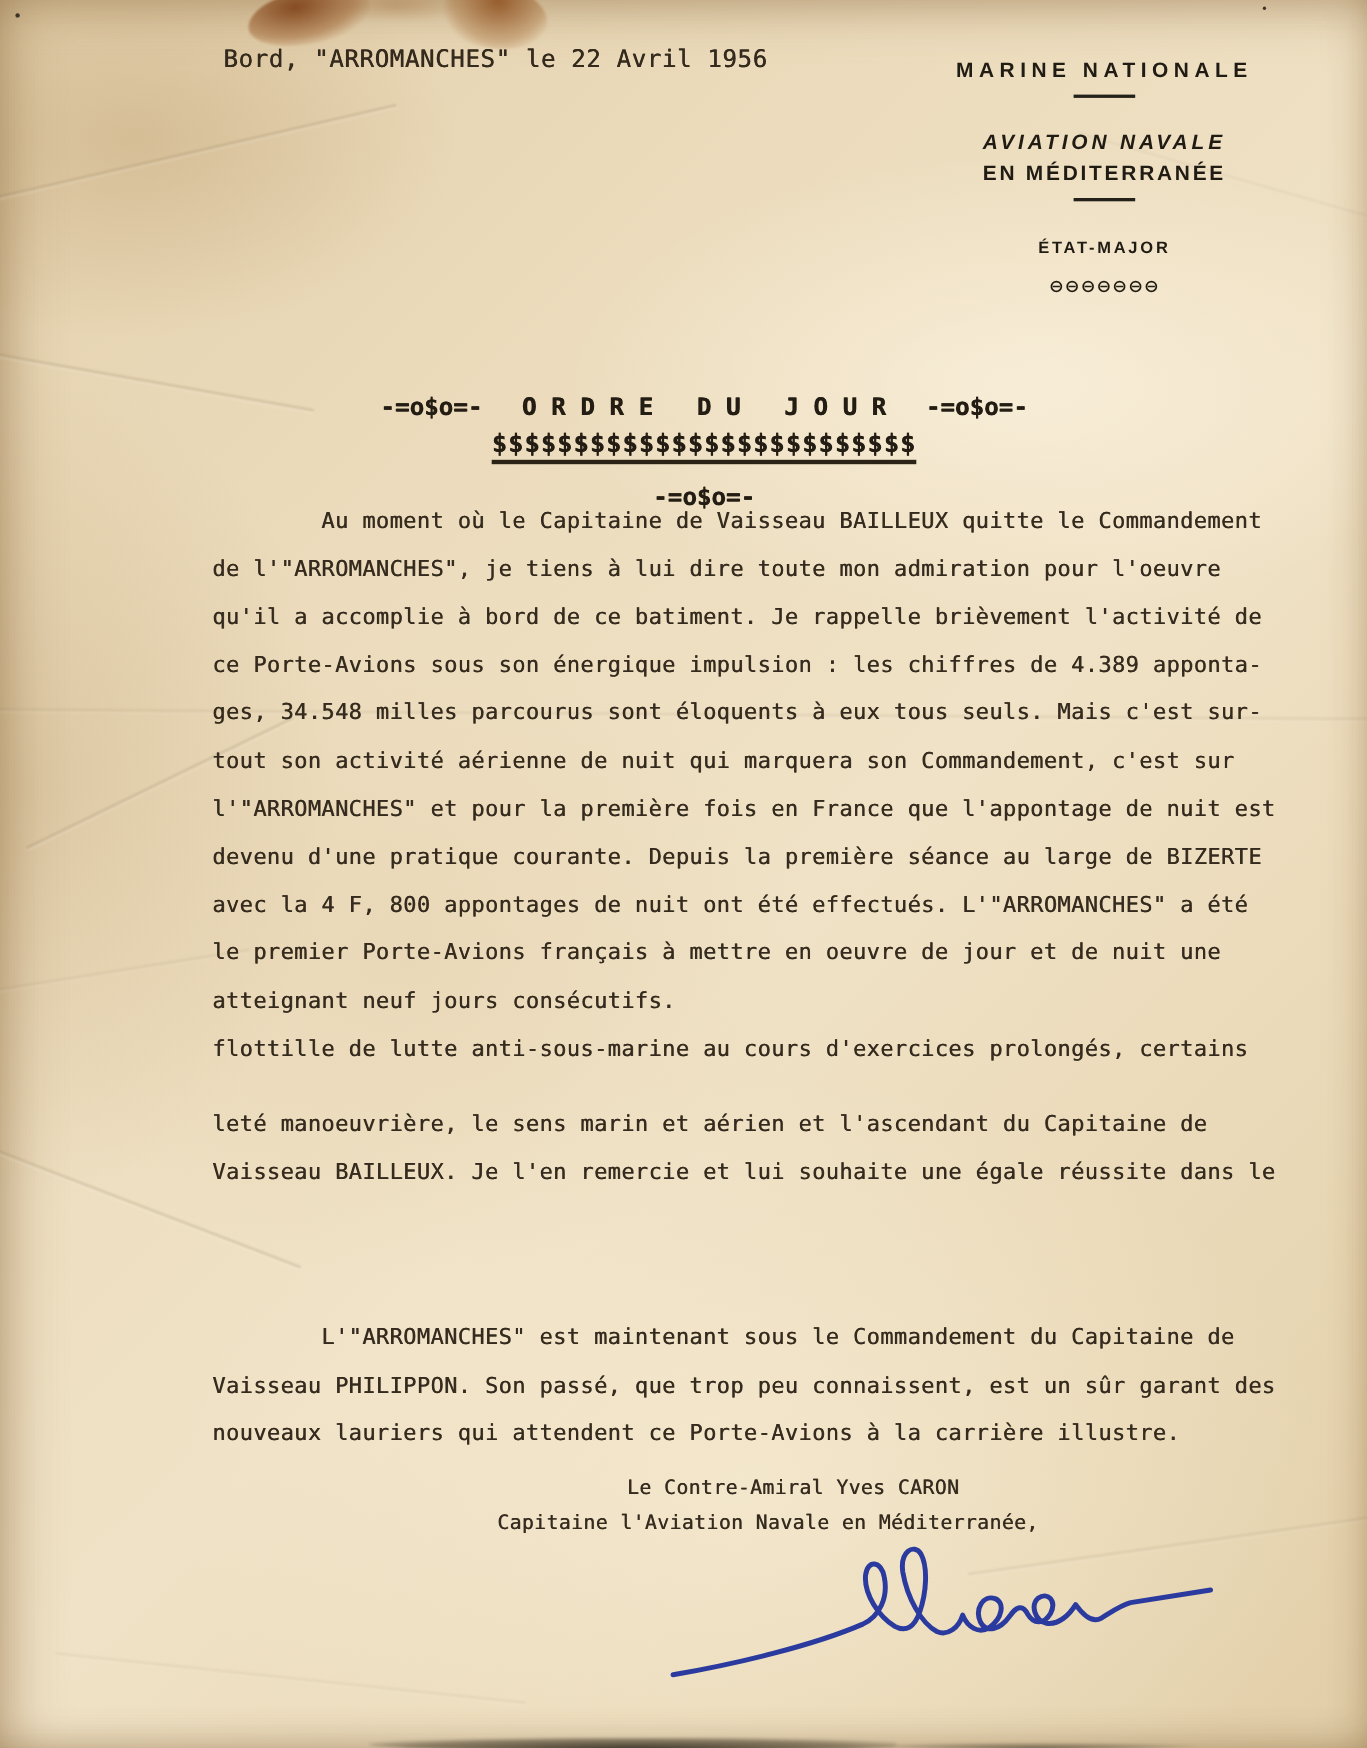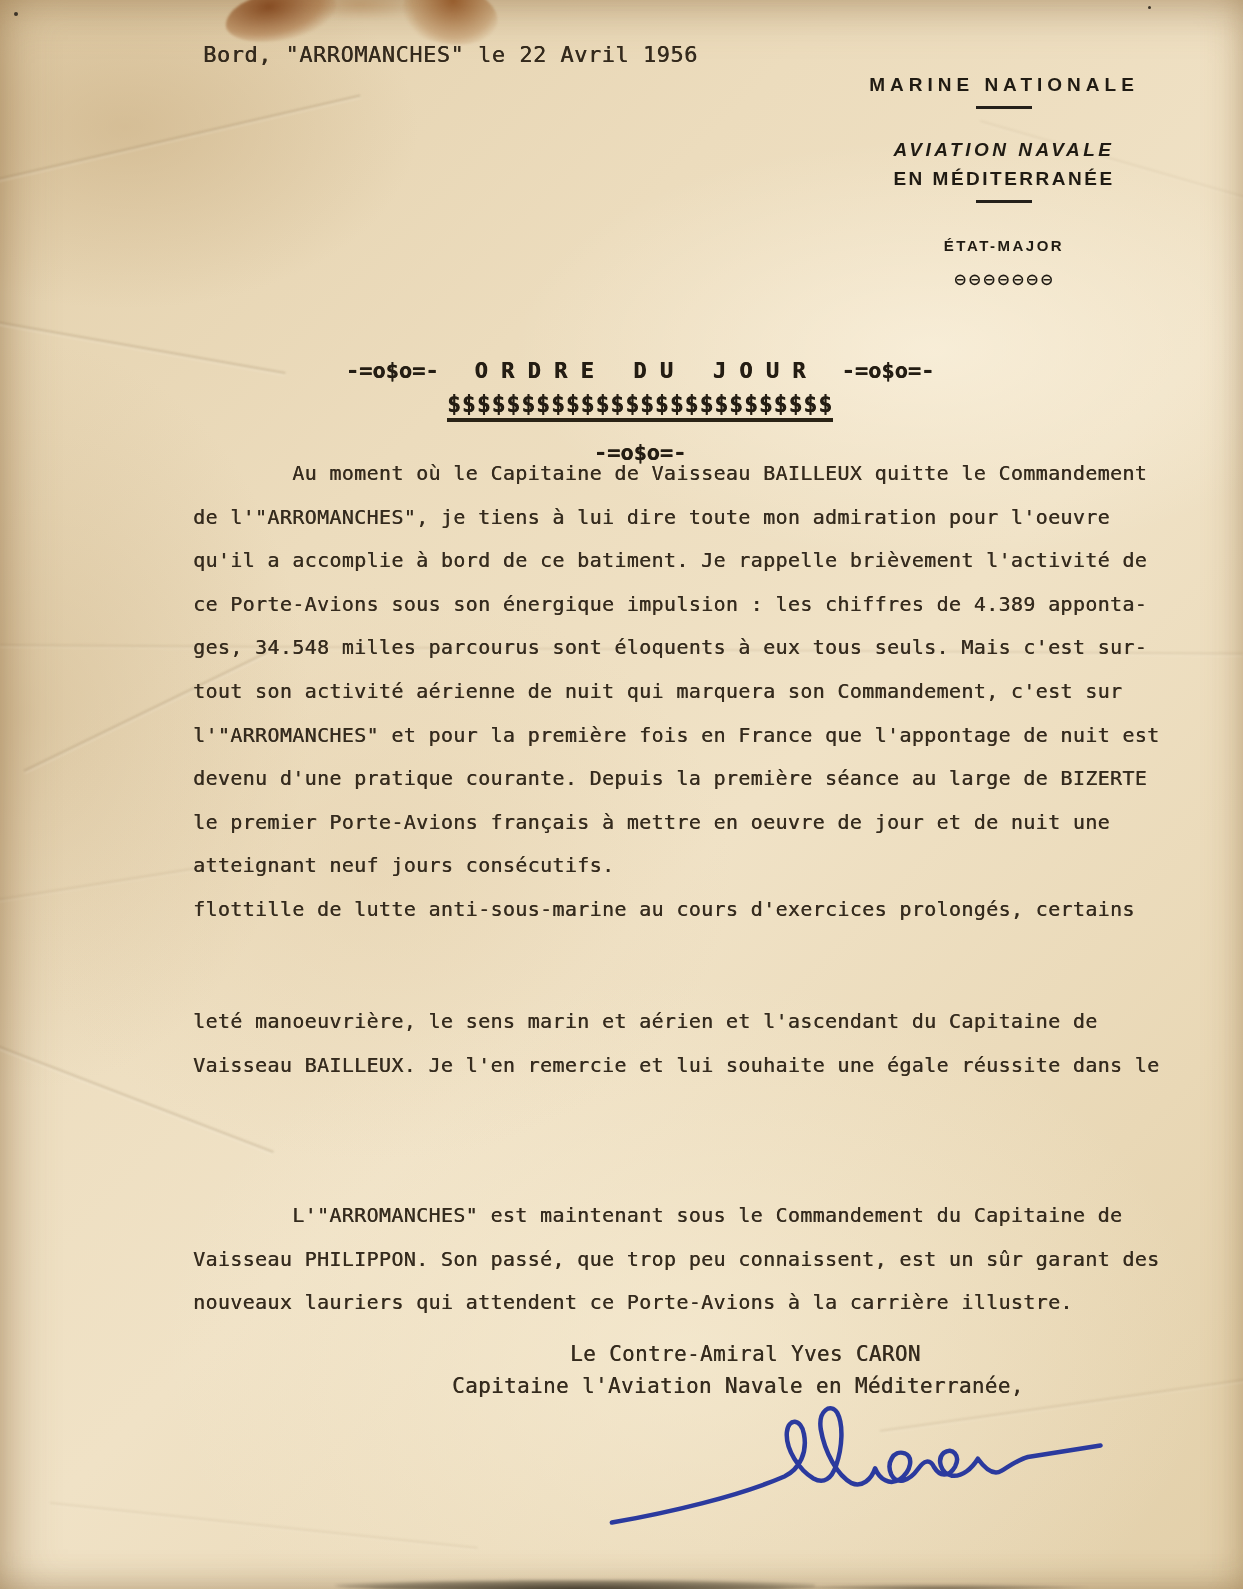--- a/index.html
+++ b/index.html
@@ -28,21 +28,21 @@
     text-shadow:.4px 0 0 currentColor;
   }
   .body-par{
     position:absolute;left:193px;width:1024px;
     font-size:20px;line-height:43.6px;letter-spacing:.35px;
     text-shadow:.4px 0 0 rgba(52,42,29,.85);
   }
   .tline{white-space:pre;}
   
   .letterhead{
-    position:absolute;left:858px;top:74px;width:292px;
+    position:absolute;left:858px;top:54px;width:292px;
     text-align:center;color:#201b13;
     font-family:"Liberation Sans",sans-serif;font-weight:bold;
   }
   .lh-1{font-size:19px;letter-spacing:5px;white-space:pre;}
   .lh-rule{width:56px;height:3px;background:#24201a;margin:10px auto 0 auto;}
   .lh-rule.r1{margin-bottom:30px;}
   .lh-2{font-size:19px;letter-spacing:3.5px;white-space:pre;font-style:italic;}
   .lh-3{font-size:19px;letter-spacing:2.5px;margin-top:7px;white-space:pre;}
   .lh-rule.r2{margin-bottom:34px;}
   .lh-4{font-size:15px;letter-spacing:2.5px;white-space:pre;}
@@ -50,21 +50,21 @@
   
   .title-block{position:absolute;left:290px;top:330px;width:700px;text-align:center;color:#241d13;margin-top:28px;}
   .title-row{display:flex;justify-content:center;align-items:baseline;gap:36px;
     font-size:22px;font-weight:bold;text-shadow:.5px 0 0 currentColor;}
   .title-orn,.title-text{white-space:pre;}
   .dollar-row{display:inline-block;margin-top:9px;font-size:23px;font-weight:bold;letter-spacing:1px;
     border-bottom:4px solid #2a2316;padding-bottom:1px;line-height:1.1;
     text-shadow:.5px 0 0 currentColor;white-space:pre;}
   .title-orn-bottom{margin-top:18px;font-size:22px;font-weight:bold;text-shadow:.5px 0 0 currentColor;white-space:pre;}
   
-  .sig-line{position:absolute;font-size:21px;letter-spacing:.35px;white-space:pre;
+  .sig-line{position:absolute;font-size:18px;letter-spacing:.35px;white-space:pre;
     text-shadow:.4px 0 0 rgba(52,42,29,.85);}
   .sig-1{left:570px;top:1342px;}
   .sig-2{left:452px;top:1374px;}
   .signature-svg{position:absolute;left:598px;top:1392px;transform:rotate(-2deg);}
   
   .stain{position:absolute;pointer-events:none;}
   .stain-a{left:225px;top:-10px;width:112px;height:50px;
     background:radial-gradient(ellipse at 40% 30%, rgba(122,58,16,.85), rgba(150,85,35,.45) 55%, transparent 76%);
     filter:blur(1px);border-radius:60% 40% 55% 45%;transform:rotate(-8deg);}
   .stain-b{left:402px;top:-14px;width:96px;height:58px;
@@ -143,20 +143,21 @@
 
   <div class="body-par" style="top:452px;">
       <div class="tline">        Au moment où le Capitaine de Vaisseau BAILLEUX quitte le Commandement</div>
       <div class="tline">de l'"ARROMANCHES", je tiens à lui dire toute mon admiration pour l'oeuvre</div>
       <div class="tline">qu'il a accomplie à bord de ce batiment. Je rappelle brièvement l'activité de</div>
       <div class="tline">ce Porte-Avions sous son énergique impulsion : les chiffres de 4.389 apponta-</div>
       <div class="tline">ges, 34.548 milles parcourus sont éloquents à eux tous seuls. Mais c'est sur-</div>
       <div class="tline">tout son activité aérienne de nuit qui marquera son Commandement, c'est sur</div>
       <div class="tline">l'"ARROMANCHES" et pour la première fois en France que l'appontage de nuit est</div>
       <div class="tline">devenu d'une pratique courante. Depuis la première séance au large de BIZERTE</div>
+      <div class="tline">avec la 4 F, 800 appontages de nuit ont été effectués. L'"ARROMANCHES" a été</div>
       <div class="tline">le premier Porte-Avions français à mettre en oeuvre de jour et de nuit une</div>
       <div class="tline">atteignant neuf jours consécutifs.</div>
       <div class="tline">flottille de lutte anti-sous-marine au cours d'exercices prolongés, certains</div>
     </div>
   <div class="body-par" style="top:1000px;">
       <div class="tline">leté manoeuvrière, le sens marin et aérien et l'ascendant du Capitaine de</div>
       <div class="tline">Vaisseau BAILLEUX. Je l'en remercie et lui souhaite une égale réussite dans le</div>
     </div>
   <div class="body-par" style="top:1194px;">
       <div class="tline">        L'"ARROMANCHES" est maintenant sous le Commandement du Capitaine de</div>

